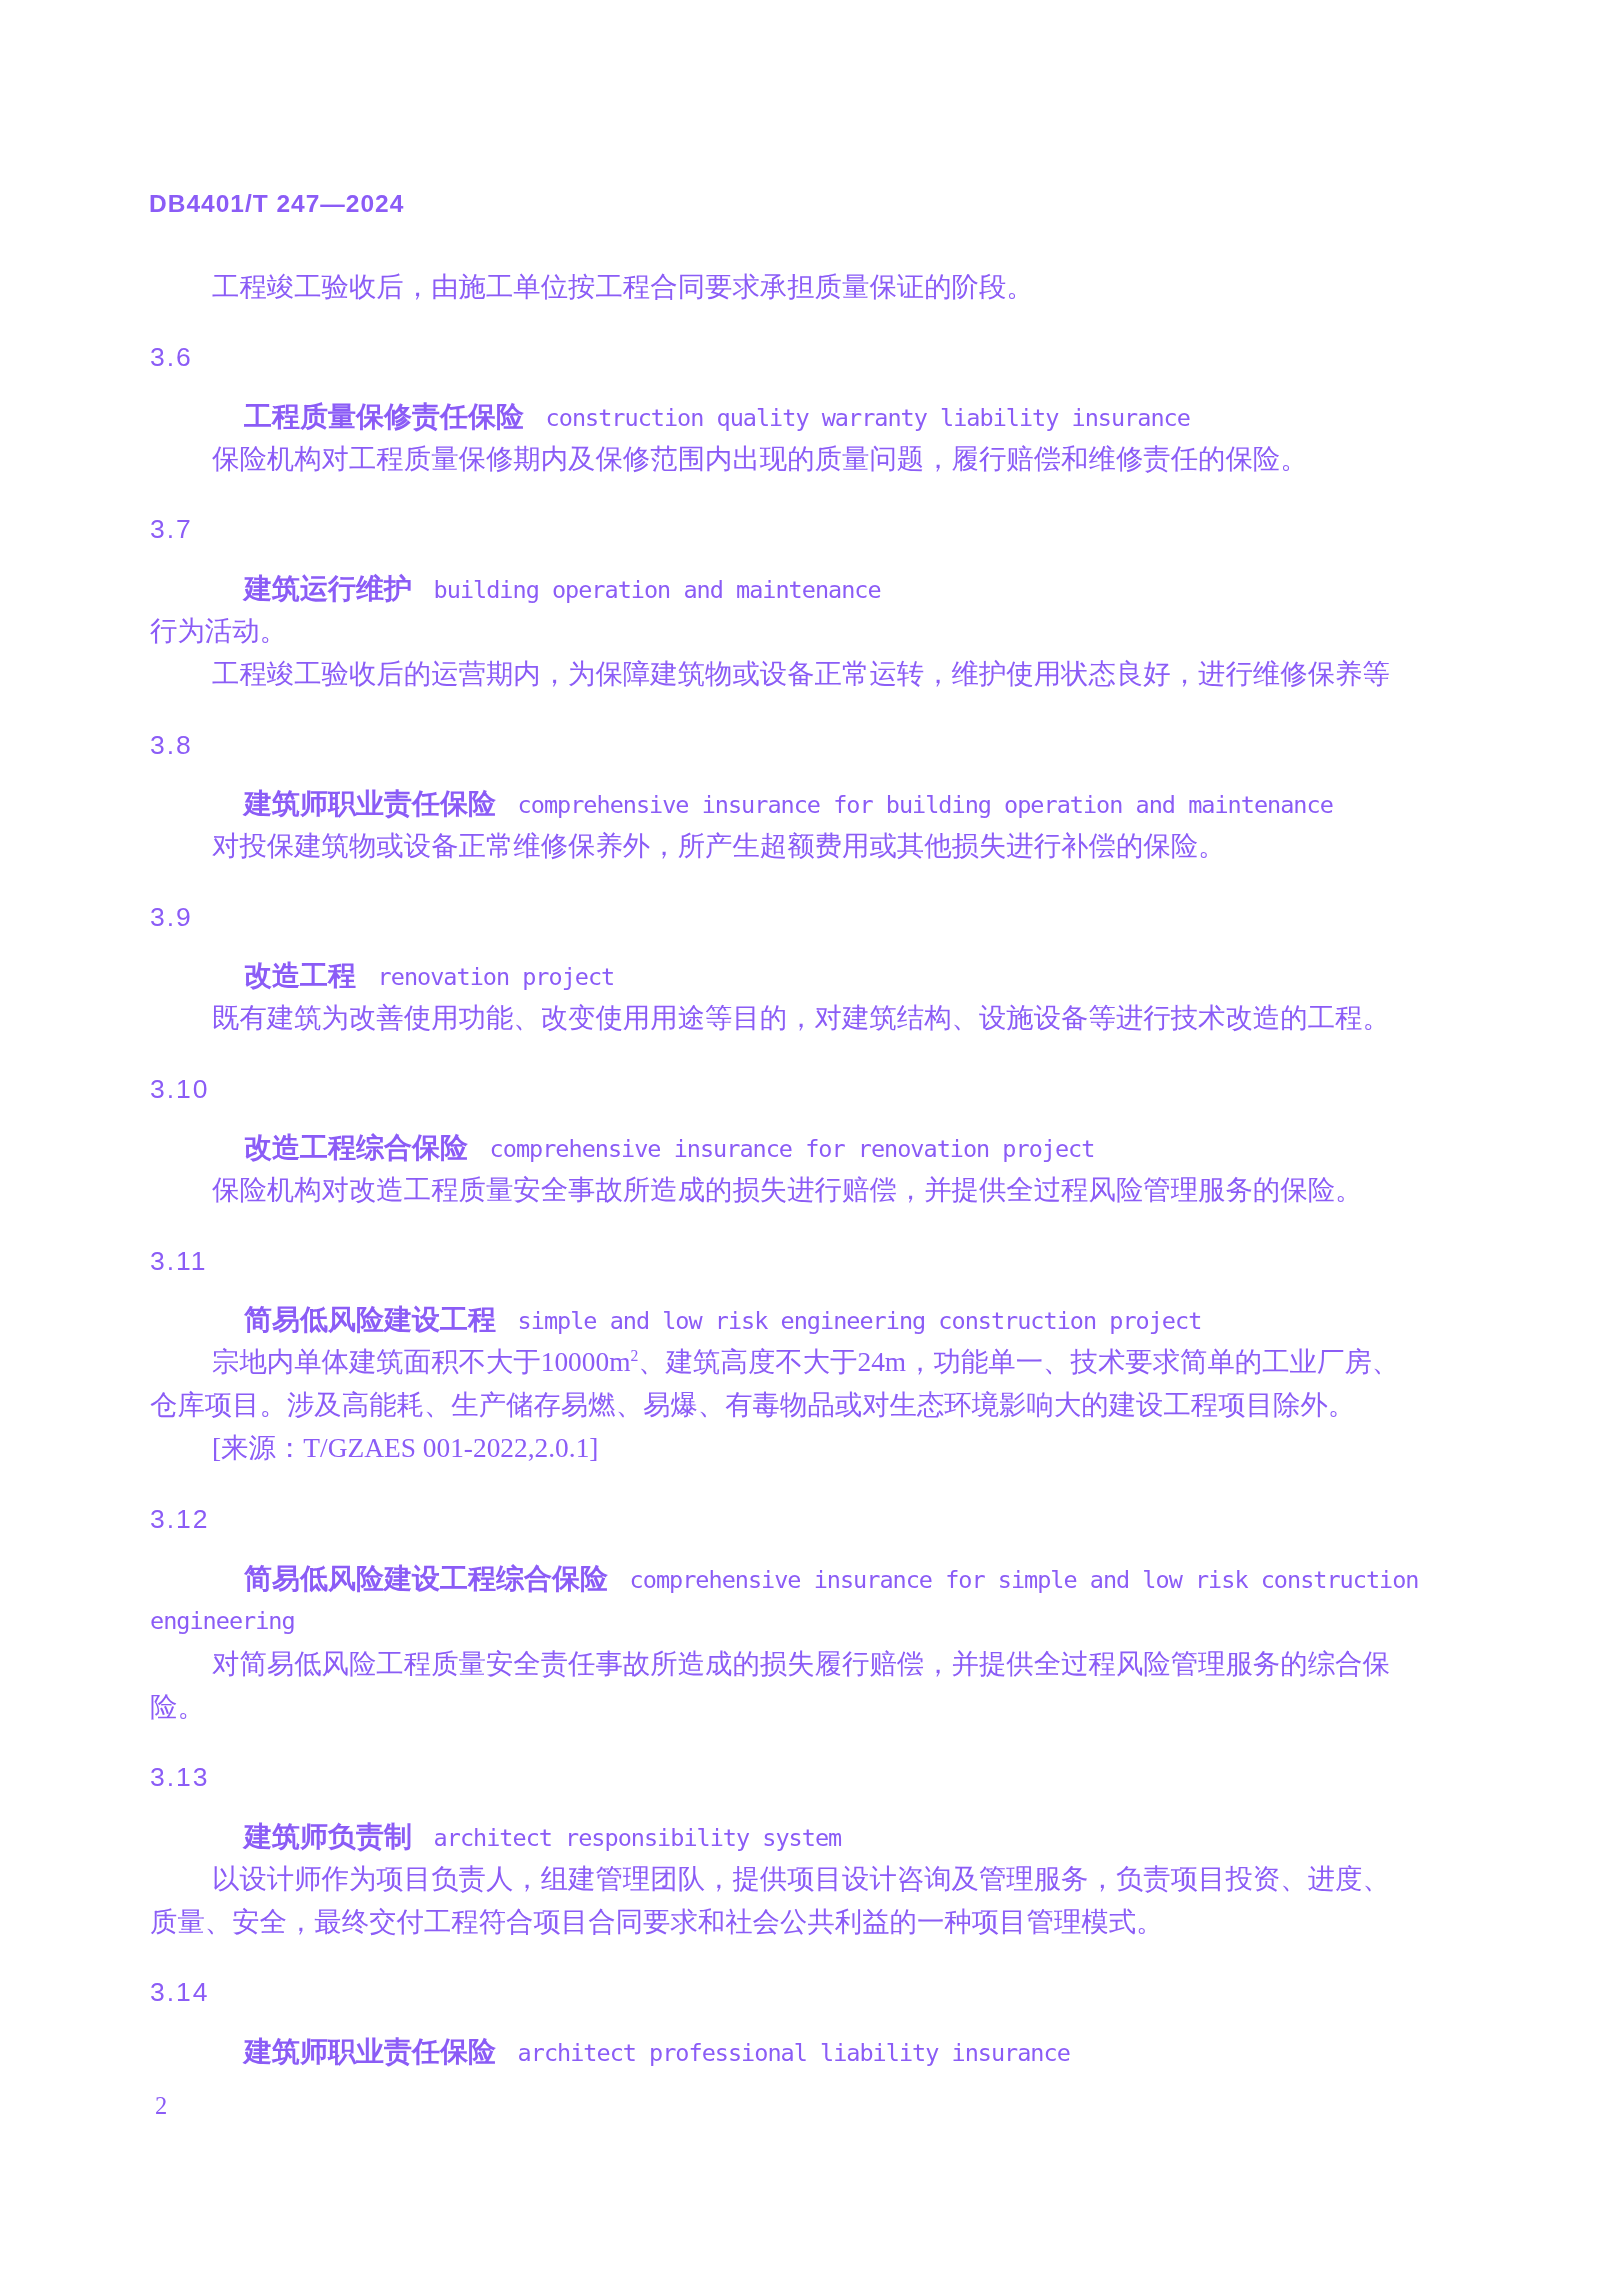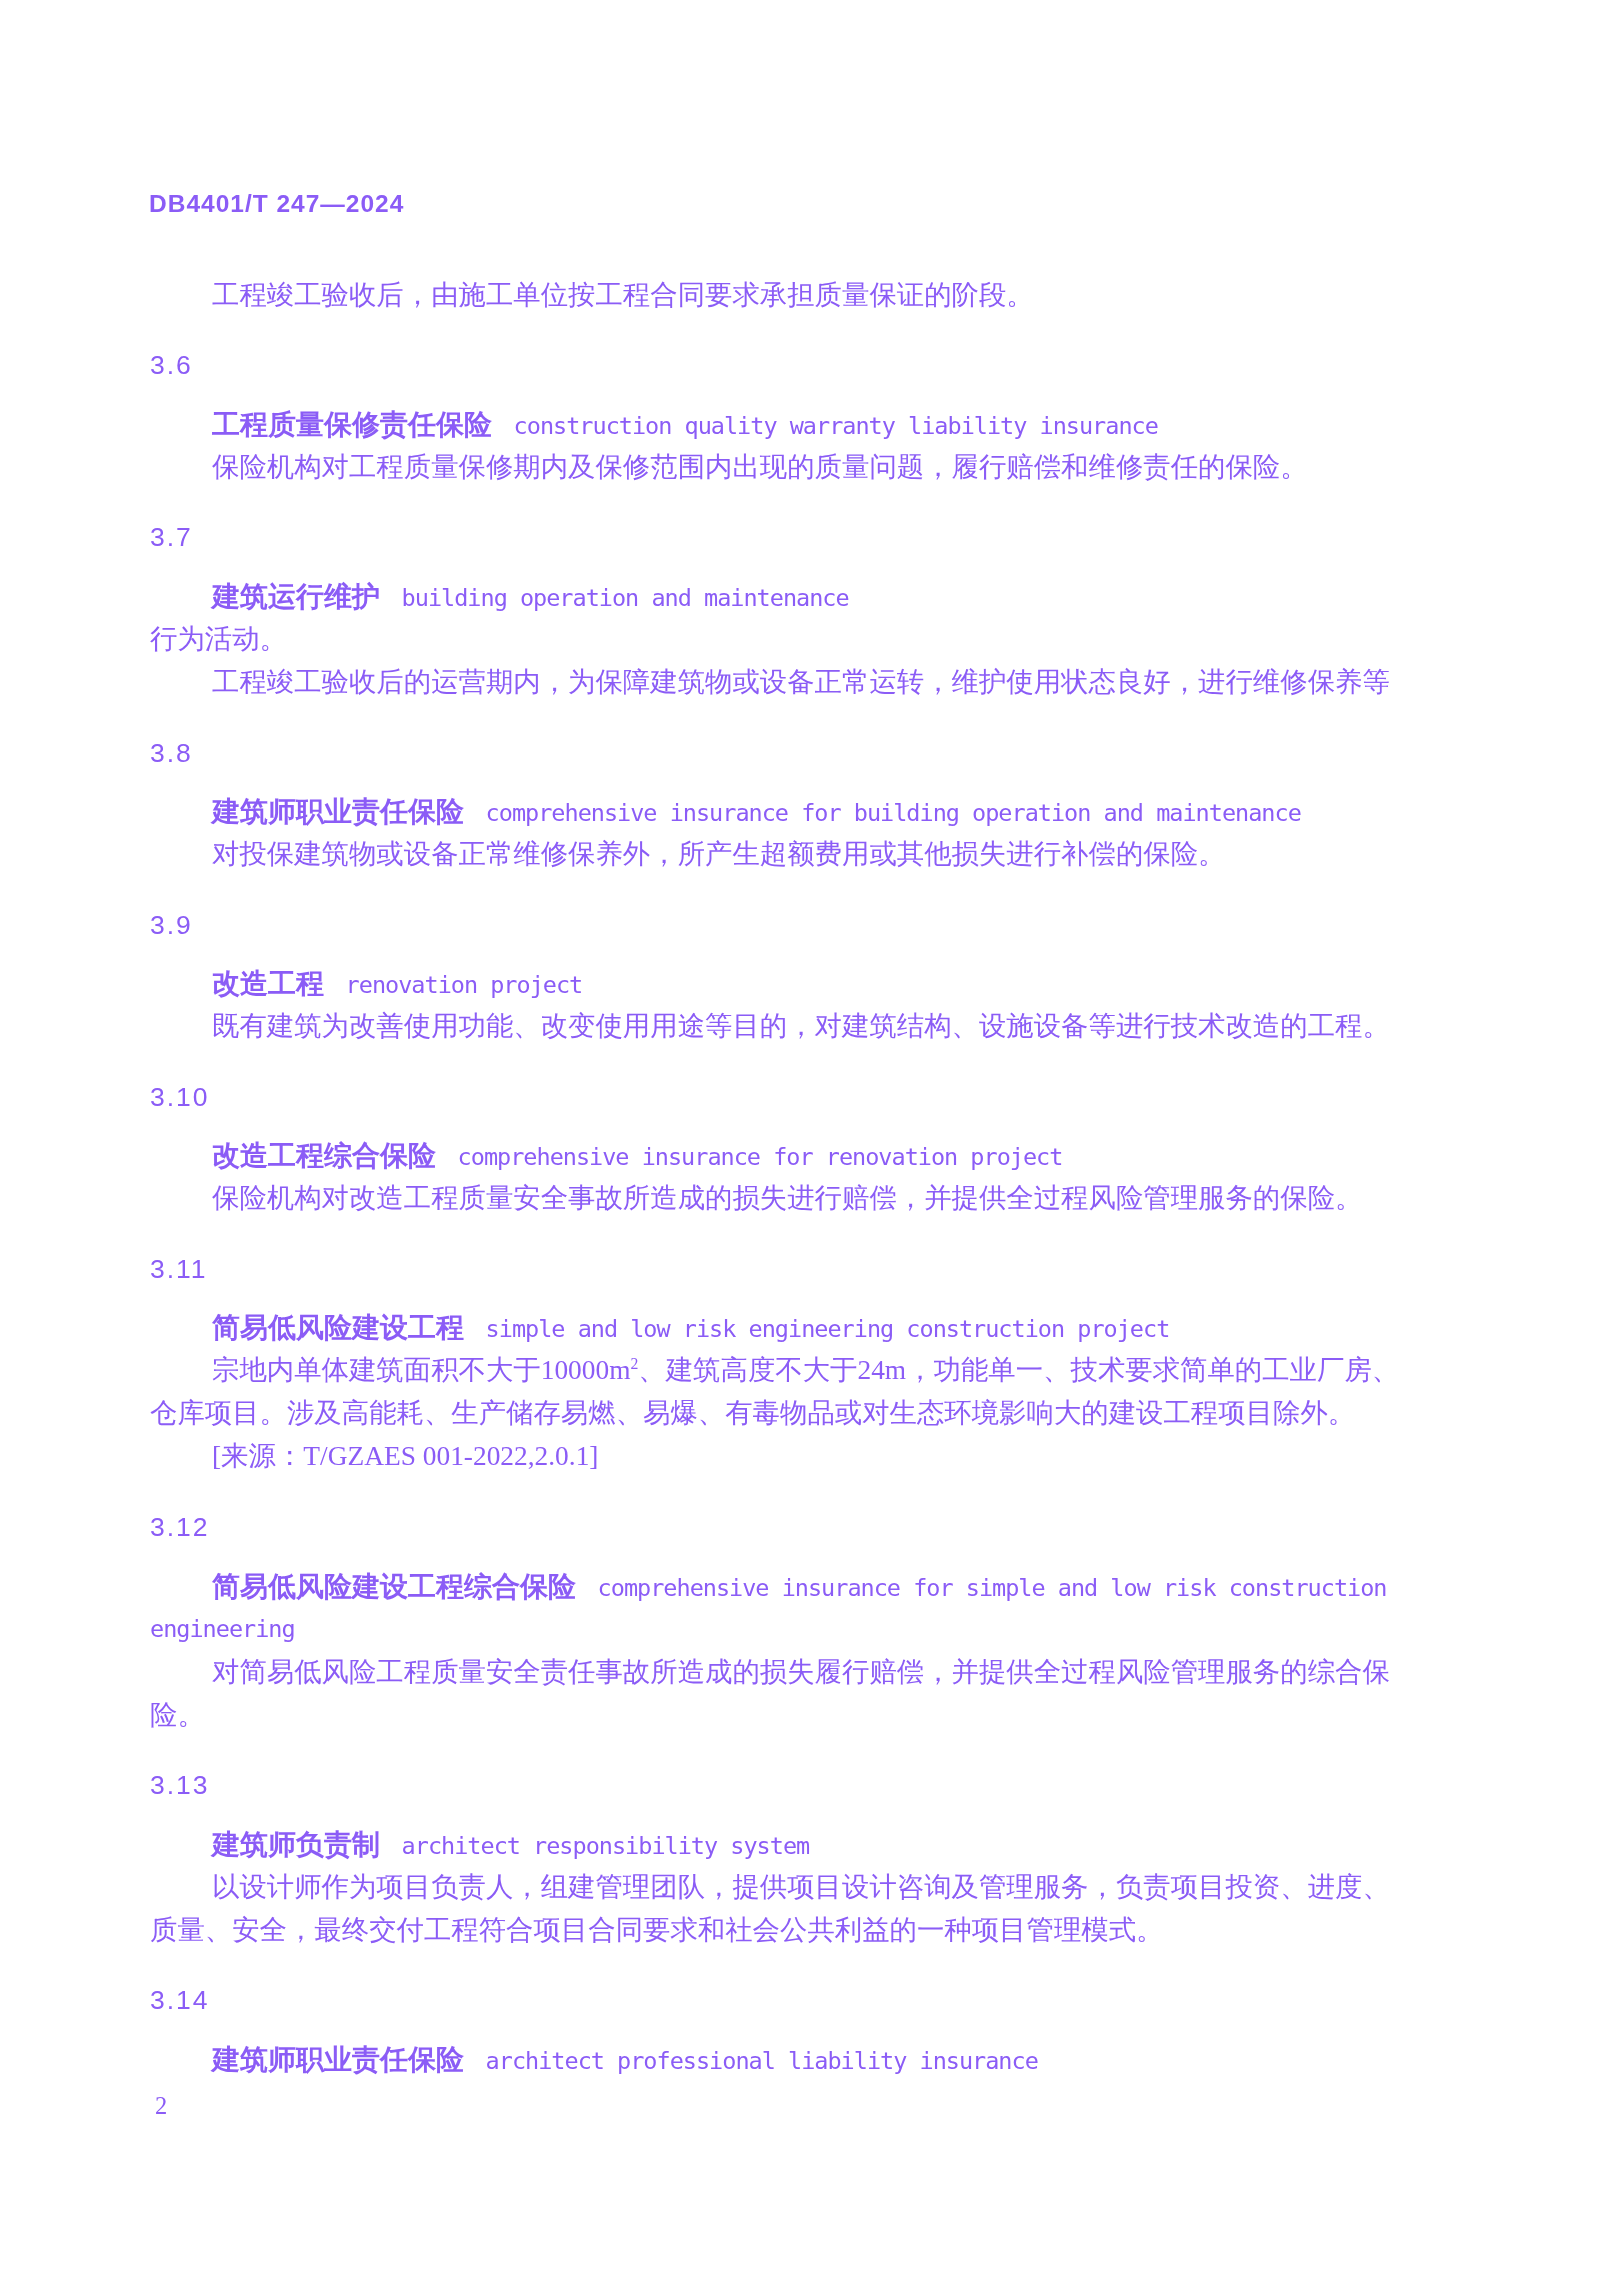--- a/index.html
+++ b/index.html
@@ -12,21 +12,21 @@
     overflow:hidden;
   }
   .header {
     position:absolute; left:149px; top:190px;
     font-family:"Liberation Sans", sans-serif;
     font-weight:bold;
     font-size:24.5px; letter-spacing:1px;
     white-space:nowrap;
   }
   .content {
-    position:absolute; left:150px; top:274px; width:1282px;
+    position:absolute; left:150px; top:266px; width:1282px;
   }
   .line {
     line-height:43px; height:43px;
     font-size:27.4px;
     white-space:nowrap;
   }
   .indent { padding-left:62px; }
   .section { margin-top:27.4px; }
   .sec-num {
     line-height:43px; height:43px;
@@ -37,20 +37,21 @@
   .term-line {
     margin-top:15.7px;
     line-height:43px; height:43px;
     padding-left:62px;
     white-space:nowrap;
   }
   .term-cn {
     font-family:"Liberation Sans", sans-serif;
     font-weight:bold;
     font-size:28px;
+    margin-left:32px;
   }
   .term-en {
     font-family:"DejaVu Sans Mono", monospace;
     font-size:23.5px;
     margin-left:17.6px;
     letter-spacing:-1px;
   }
   .term-en-cont {
     font-family:"DejaVu Sans Mono", monospace;
     font-size:23.5px;

